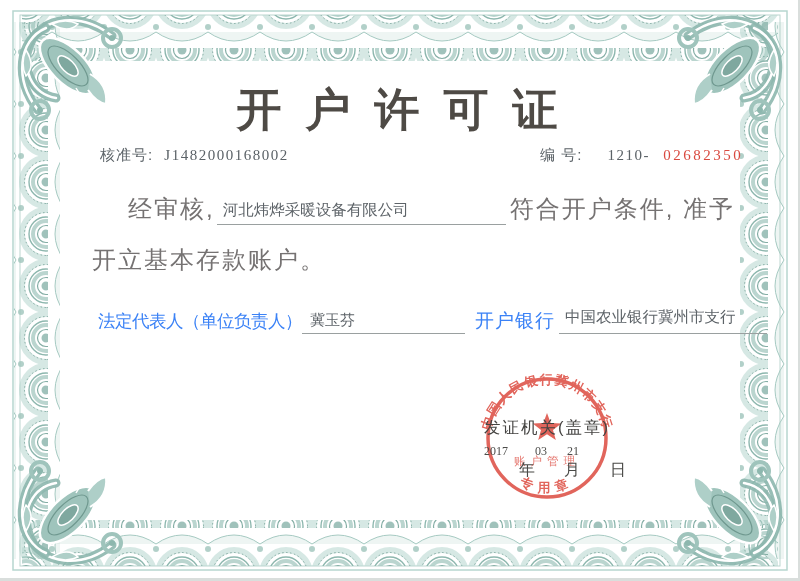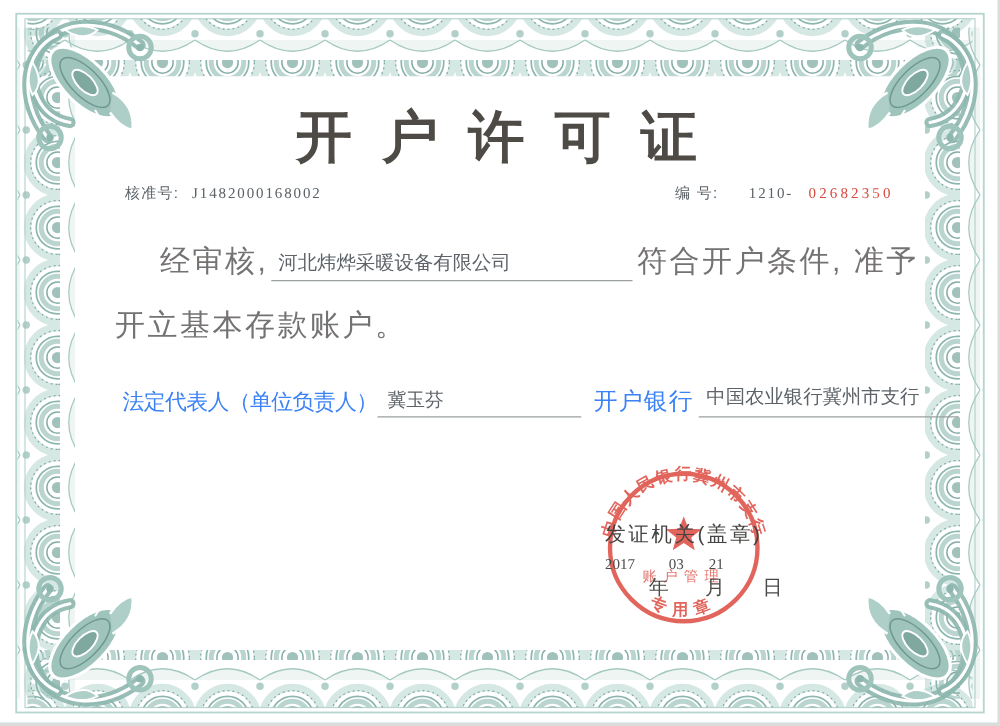--- a/index.html
+++ b/index.html
@@ -11,21 +11,21 @@
   }
   .frame{position:absolute;left:0;top:0;z-index:0;}
   .content{position:absolute;left:0;top:0;width:800px;height:581px;z-index:2;}
   .abs{position:absolute;}
   .title{
     left:0;top:80px;width:800px;text-align:center;
     font-family:"Liberation Serif","DejaVu Serif",serif;
     font-weight:bold;font-size:45px;color:#4e4a45;
     letter-spacing:24px;padding-left:18px;box-sizing:border-box;
   }
-  .meta{font-size:12px;color:#5b6267;letter-spacing:1px;}
+  .meta{font-size:15px;color:#5b6267;letter-spacing:1px;}
   .meta .num{font-family:"Liberation Serif","DejaVu Serif",serif;letter-spacing:1.5px;}
   .red{color:#d9493f;}
   .bigtext{font-size:24px;color:#757272;letter-spacing:2px;}
   .fillval{
     font-family:"Liberation Serif","DejaVu Serif",serif;
     color:#5d6368;
   }
   .uline{display:inline-block;border-bottom:1px solid #9aa0a0;vertical-align:bottom;}
   .lbl{color:#3b82f6;}
   .issuer{font-size:16.5px;font-weight:400;color:#454442;letter-spacing:2px;}

